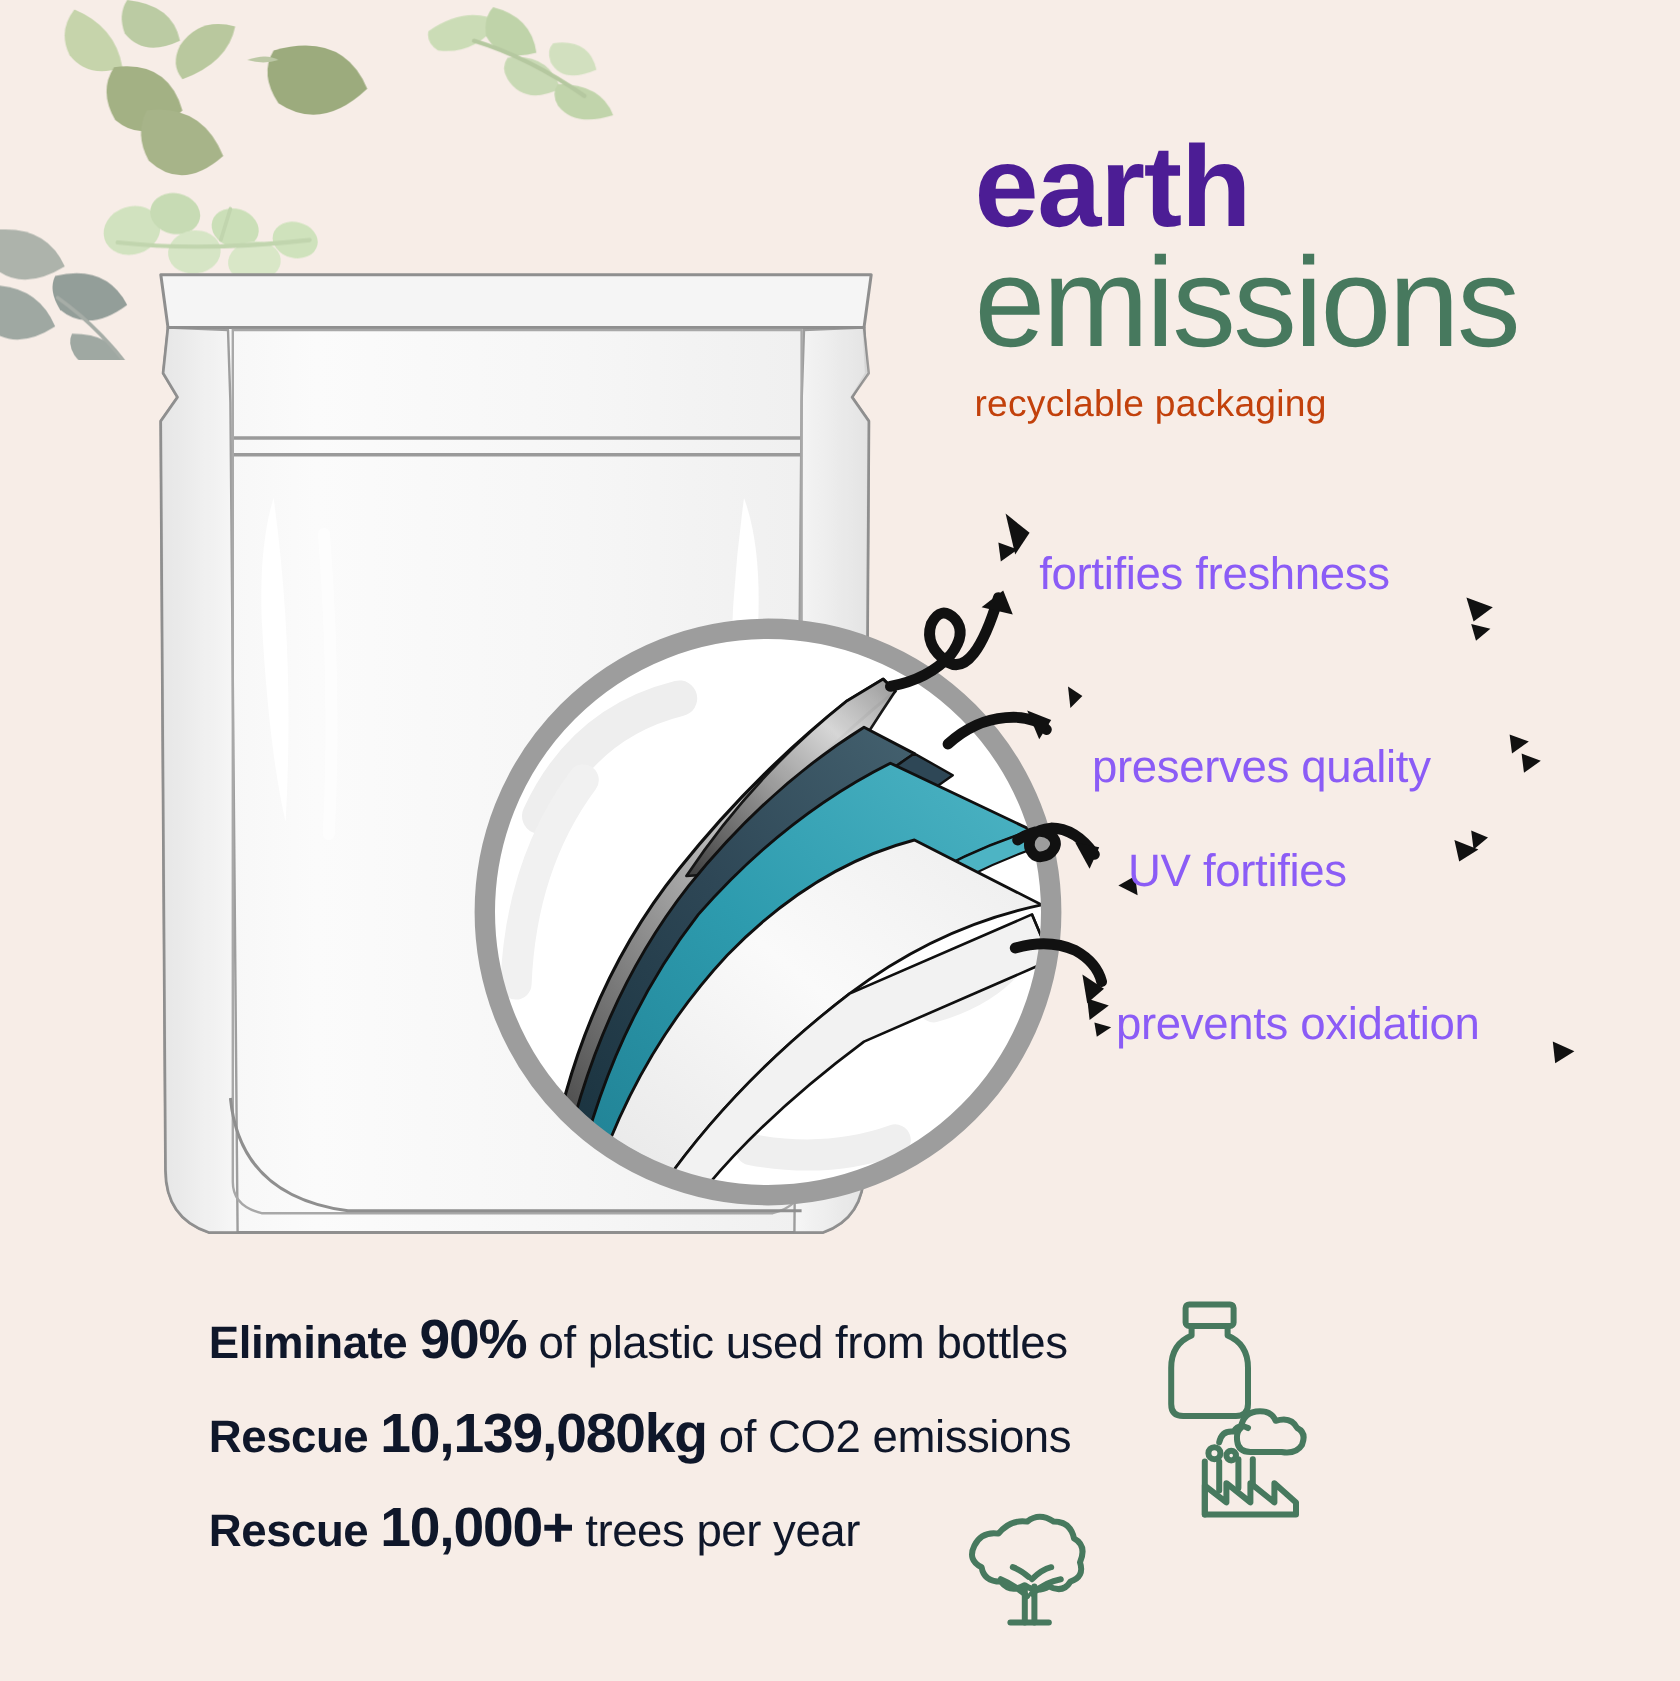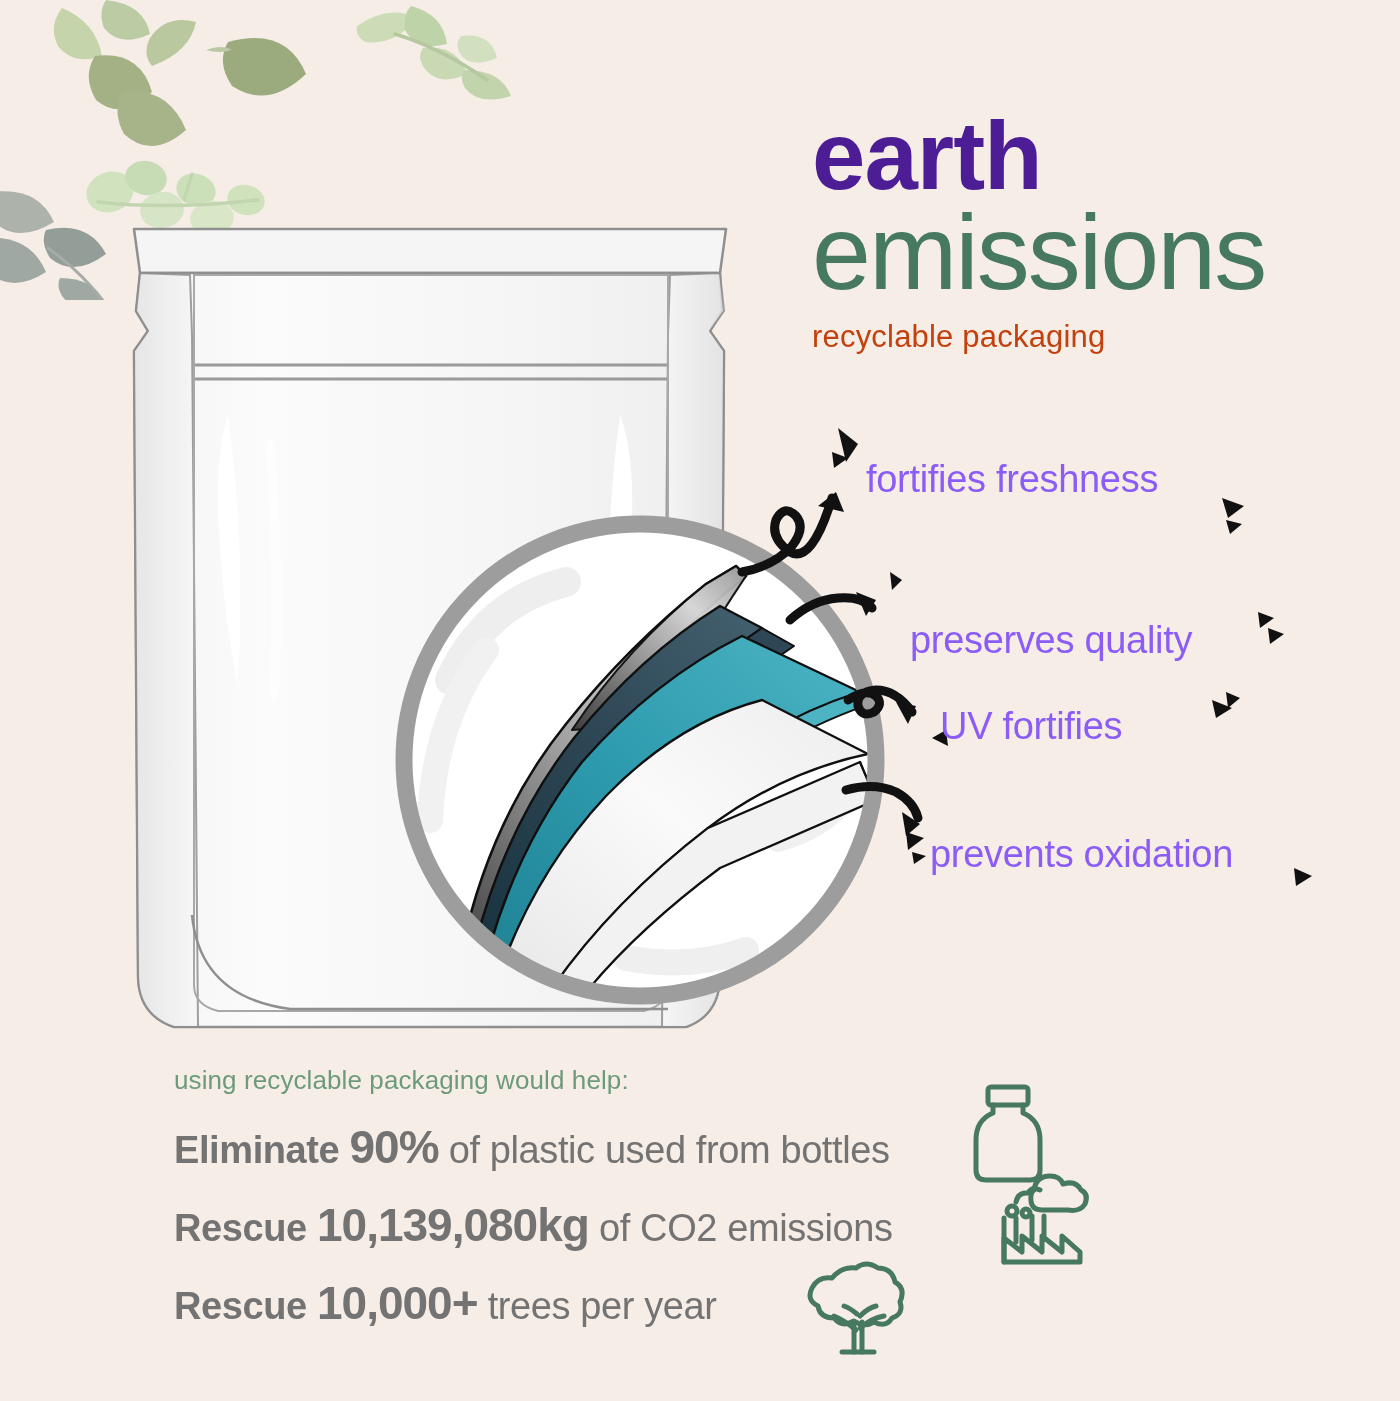--- a/index.html
+++ b/index.html
@@ -100,21 +100,21 @@
     width: 820px;
   }
   .stats-lead {
     font-size: 26px;
     color: #6d9a7f;
     font-weight: 400;
     letter-spacing: 0.1px;
   }
   .stat-line {
     margin-top: 24px;
-    color: #737373;
+    color: #0f172a;
     font-size: 38px;
     font-weight: 400;
     white-space: nowrap;
     letter-spacing: -0.4px;
   }
   .stat-line .lead { font-weight: 700; }
   .stat-line .value {
     font-weight: 700;
     font-size: 46px;
     letter-spacing: -1px;
@@ -362,21 +362,20 @@
   <div class="feature feature-2">UV fortifies</div>
   <div class="feature feature-3">prevents oxidation</div>
 
   <div class="heading-block">
     <div class="headline-1">earth</div>
     <div class="headline-2">emissions</div>
     <div class="sub-headline">recyclable packaging</div>
   </div>
 
   <div class="stats">
-    <div class="stats-lead">using recyclable packaging would help:</div>
 
     <div class="stat-line">
       <span class="lead">Eliminate</span>
       <span class="value">90%</span>
       <span class="tail">of plastic used from bottles</span>
     </div>
 
     <div class="stat-line">
       <span class="lead">Rescue</span>
       <span class="value">10,139,080kg</span>

